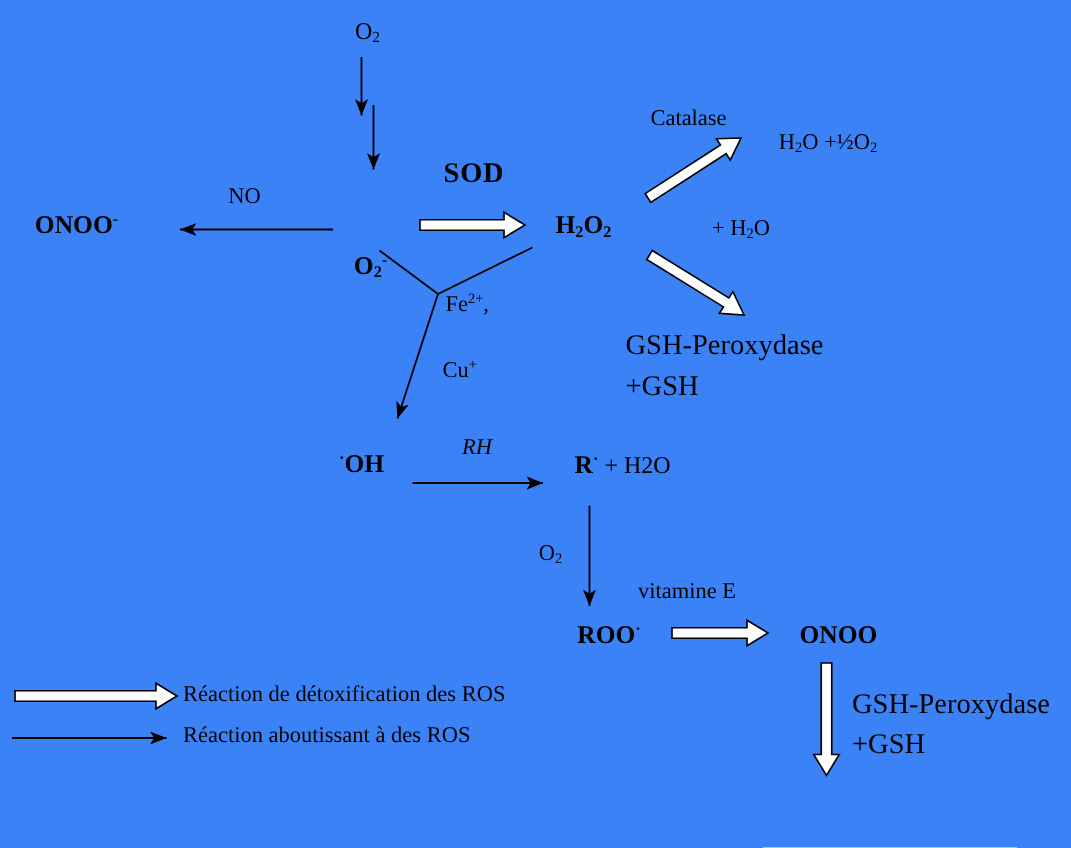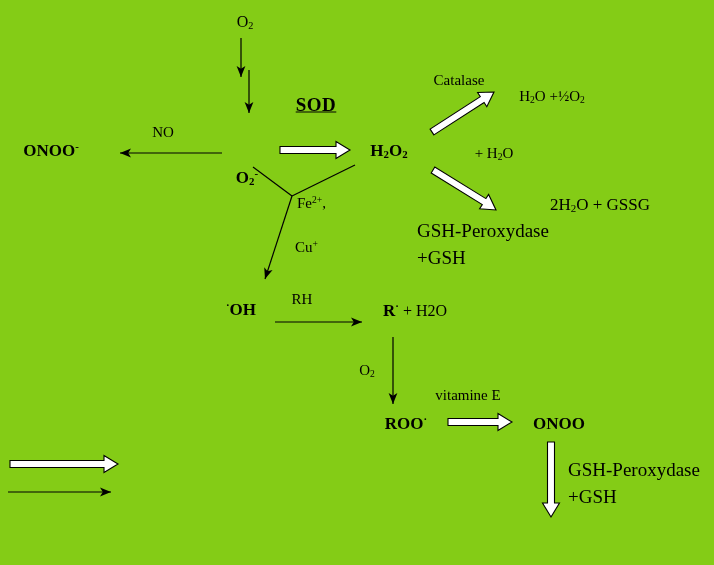--- a/index.html
+++ b/index.html
@@ -1,20 +1,20 @@
 <!DOCTYPE html>
 <html><head>
 <meta charset="utf-8">
 <style>
   html, body { margin: 0; padding: 0; background: #ffffff; }
   #canvas {
     position: relative;
     width: 714px;
     height: 565px;
-    background: #84cc16;
+    background: #3b82f6;
     font-family: "Liberation Serif", "DejaVu Serif", serif;
     color: #000000;
     overflow: hidden;
   }
   #arrow-layer { position: absolute; left: 0; top: 0; }
   .txt { position: absolute; white-space: nowrap; line-height: 1; }
   .ctr { transform: translate(-50%, -50%); }
   .vctr { transform: translateY(-50%); }
   .species { font-weight: 700; font-size: 17px; }
   .species-lg { font-weight: 700; font-size: 19px; letter-spacing: 0.5px; }
@@ -64,47 +64,48 @@
     <polygon class="hollow" points="448,418.5 498,418.5 498,413.5 512,422 498,430.5 498,425.5 448,425.5"></polygon>
 
     <polygon class="hollow" points="547.5,442 547.5,503 542.5,503 551,517 559.5,503 554.5,503 554.5,442"></polygon>
 
     <polygon class="hollow" points="10,460.5 104,460.5 104,455.5 118,464 104,472.5 104,467.5 10,467.5"></polygon>
     <line class="plain" x1="8" y1="492" x2="111" y2="492" marker-end="url(#ah)"></line>
   </svg>
 
   <span class="txt ctr formula" style="left:245px; top:22px;">O<sub>2</sub></span>
 
-  <span class="txt ctr species-lg" style="left:316px; top:104px;text-decoration:underline;">SOD</span>
+  <span class="txt ctr species-lg" style="left:316px; top:116px;">SOD</span>
   <span class="txt ctr species" style="left:247px; top:149px;margin-top:28px;">O<sub>2</sub><sup>-</sup></span>
   <span class="txt ctr species" style="left:389px; top:150px;">H<sub>2</sub>O<sub>2</sub></span>
   <span class="txt ctr lbl" style="left:163px; top:132px;">NO</span>
   <span class="txt ctr species" style="left:51px; top:150px;text-align:center;">ONOO<sup>-</sup></span>
 
   <span class="txt ctr lbl" style="left:459px; top:80px;">Catalase</span>
   <span class="txt ctr lbl" style="left:552px; top:96px;">H<sub>2</sub>O +½O<sub>2</sub></span>
   <span class="txt ctr lbl" style="left:494px; top:153px;">+ H<sub>2</sub>O</span>
 
-  <span class="txt ctr formula-lg" style="left:600px; top:204px;">2H<sub>2</sub>O + GSSG</span>
   <div class="txt two-line lbl-sm" style="left:417px; top:218px;">
     <div>GSH-Peroxydase</div>
     <div>+GSH</div>
   </div>
 
   <span class="txt lbl" style="left:297px; top:196px;">Fe<sup>2+</sup>,</span>
   <span class="txt lbl" style="left:295px; top:240px;">Cu<sup>+</sup></span>
 
   <span class="txt ctr species" style="left:241px; top:309px;"><sup>·</sup>OH</span>
-  <span class="txt ctr lbl" style="left:302px; top:299px;">RH</span>
+  <span class="txt ctr lbl" style="left:318px; top:299px;font-style:italic;">RH</span>
   <span class="txt vctr" style="left:383px; top:310px;"><span class="species">R<sup>·</sup></span><span class="lbl" style="font-size:16px;"> + H2O</span></span>
 
   <span class="txt ctr lbl" style="left:367px; top:370px;">O<sub>2</sub></span>
 
   <span class="txt ctr species" style="left:406px; top:423px;">ROO<sup>·</sup></span>
-  <span class="txt ctr lbl" style="left:468px; top:395px;">vitamine E</span>
+  <span class="txt ctr lbl" style="left:458px; top:395px;">vitamine E</span>
   <span class="txt ctr species" style="left:559px; top:423px;">ONOO</span>
   <div class="txt two-line lbl-sm" style="left:568px; top:457px;">
     <div>GSH-Peroxydase</div>
     <div>+GSH</div>
   </div>
 
+  <span class="txt vctr lbl" style="left:122px; top:464px;">Réaction de détoxification des ROS</span>
+  <span class="txt vctr lbl" style="left:122px; top:491px;">Réaction aboutissant à des ROS</span>
 
 </div>
 
 </body></html>

